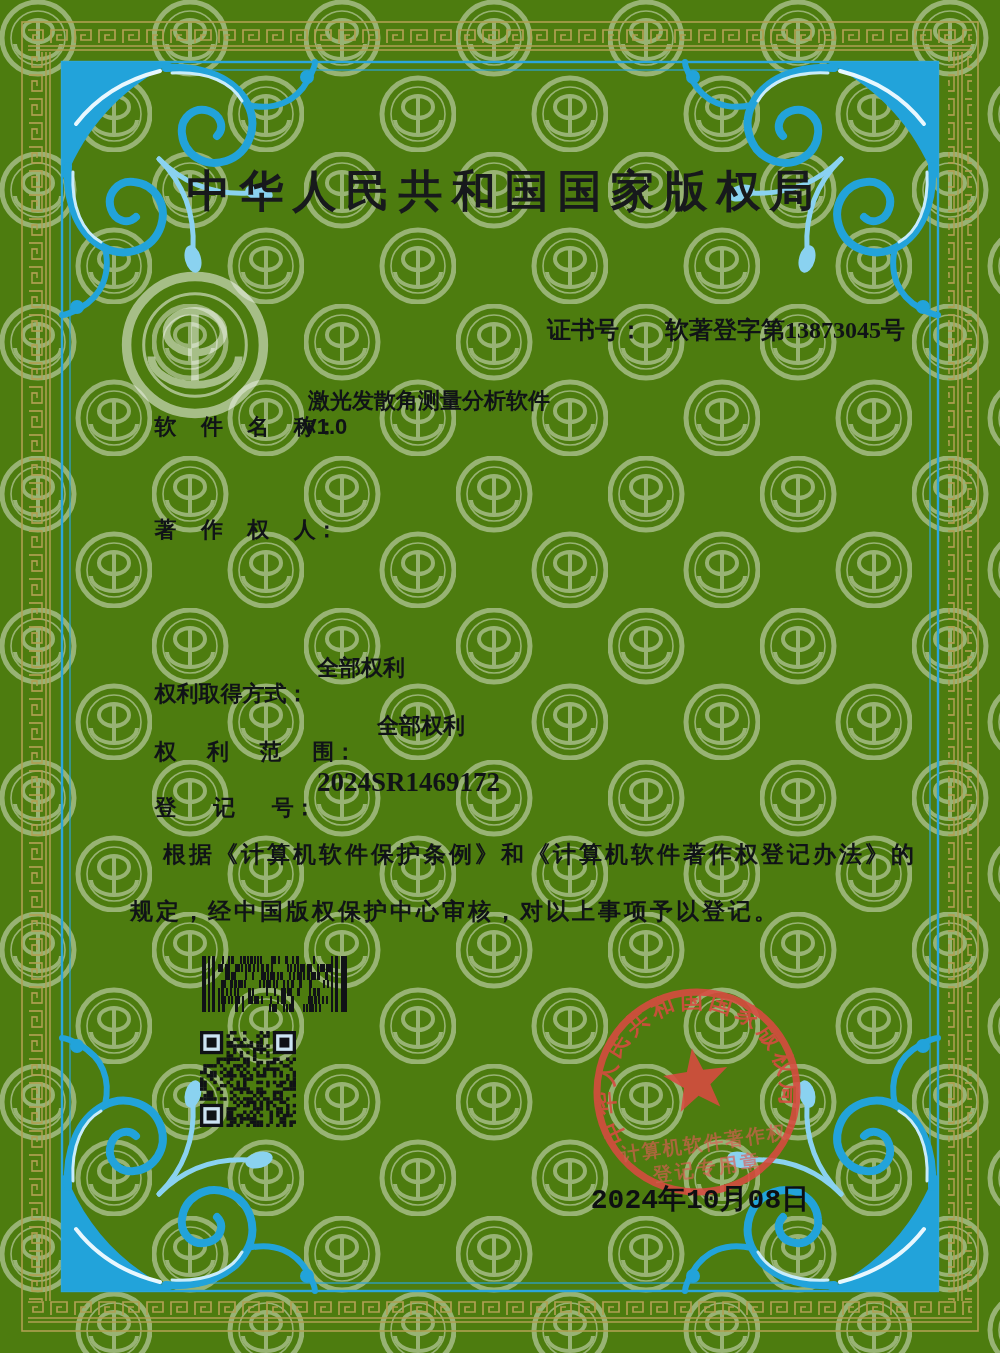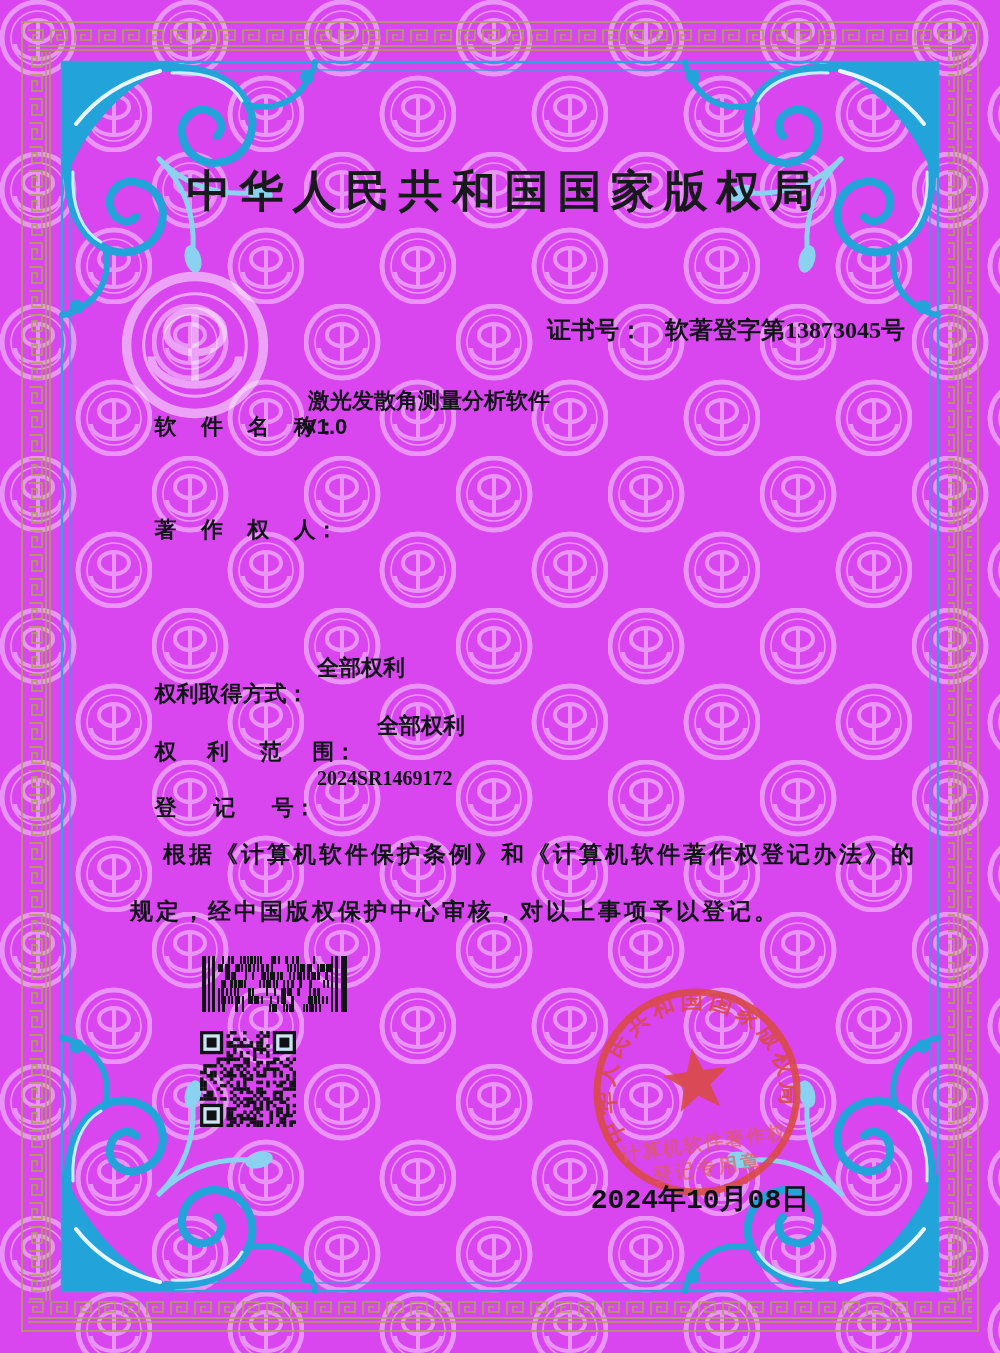--- a/index.html
+++ b/index.html
@@ -1,17 +1,17 @@
 <!DOCTYPE html>
 <html><head>
 <meta charset="utf-8">
 <style>
   html,body{margin:0;padding:0;}
   body{width:1000px;height:1353px;overflow:hidden;background:#cde4f3;}
-  .page{position:relative;width:1000px;height:1353px;background:#d946ef;
+  .page{position:relative;width:1000px;height:1353px;background:#4d7c0f;
         font-family:"Liberation Sans","DejaVu Sans",sans-serif;color:#15181c;}
   .abs{position:absolute;}
   svg{display:block;}
   .title{left:0;right:0;text-align:center;font-family:"Liberation Serif","DejaVu Serif",serif;
          font-weight:bold;color:#17191c;white-space:nowrap;}
   .title1{top:162px;font-size:44px;letter-spacing:9px;text-indent:9px;}
   .title2{top:232px;font-size:44px;letter-spacing:9px;text-indent:9px;}
   .certno{top:314px;right:95px;font-family:"Liberation Serif","DejaVu Serif",serif;
           font-weight:bold;font-size:24px;white-space:nowrap;color:#101317;}
   .certno .gap{display:inline-block;width:22px;}
@@ -104,21 +104,21 @@
   <div class="row" style="top:653px">
     <span class="lbl">权利取得方式：</span>
     <span class="val" style="left:187px">全部权利</span>
   </div>
   <div class="row" style="top:711px">
     <span class="lbl">权     利     范     围：</span>
     <span class="val" style="left:247px">全部权利</span>
   </div>
   <div class="row" style="top:767px">
     <span class="lbl">登      记      号：</span>
-    <span class="val" style="left:187px;font-family:'Liberation Serif','DejaVu Serif',serif;font-size:20px;">2024SR1469172</span>
+    <span class="val" style="left:187px;font-family:'Liberation Serif','DejaVu Serif',serif;font-size:27px;">2024SR1469172</span>
   </div>
 
   <div class="stmt" style="top:896px">规定，经中国版权保护中心审核，对以上事项予以登记。</div>
   <div class="stmt" style="top:839px;text-indent:33px">根据《计算机软件保护条例》和《计算机软件著作权登记办法》的</div>
 
   <svg id="barcode" class="abs" style="left:202px;top:956px" width="145" height="56" viewBox="0 0 145 56" xmlns="http://www.w3.org/2000/svg">
       <rect x="0" y="0" width="4" height="56" fill="#101216"></rect>
       <rect x="6" y="0" width="2" height="56" fill="#101216"></rect>
       <rect x="10" y="0" width="3" height="56" fill="#101216"></rect>
       <rect x="129" y="0" width="2" height="56" fill="#101216"></rect>

